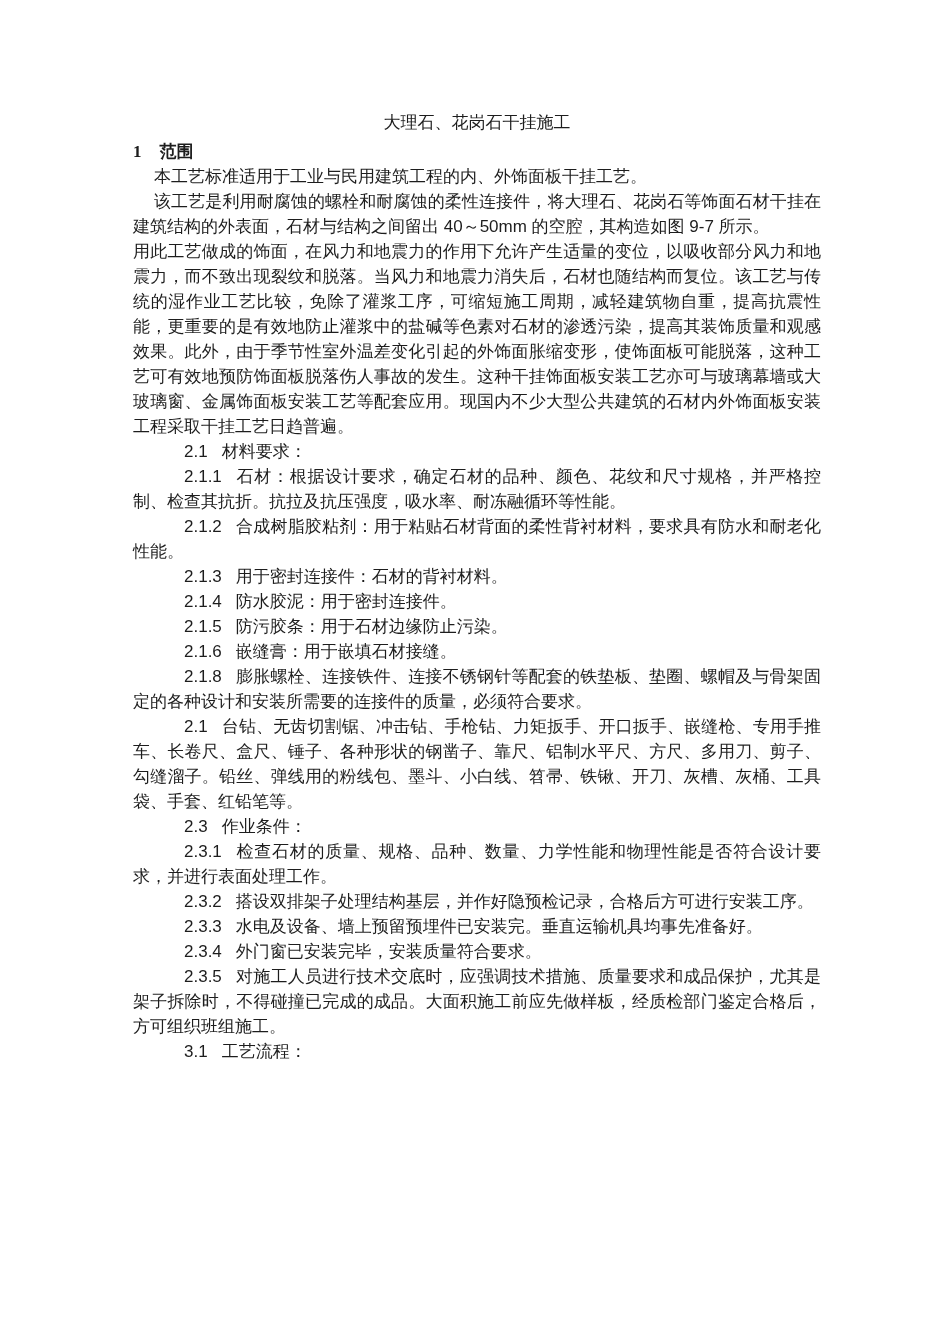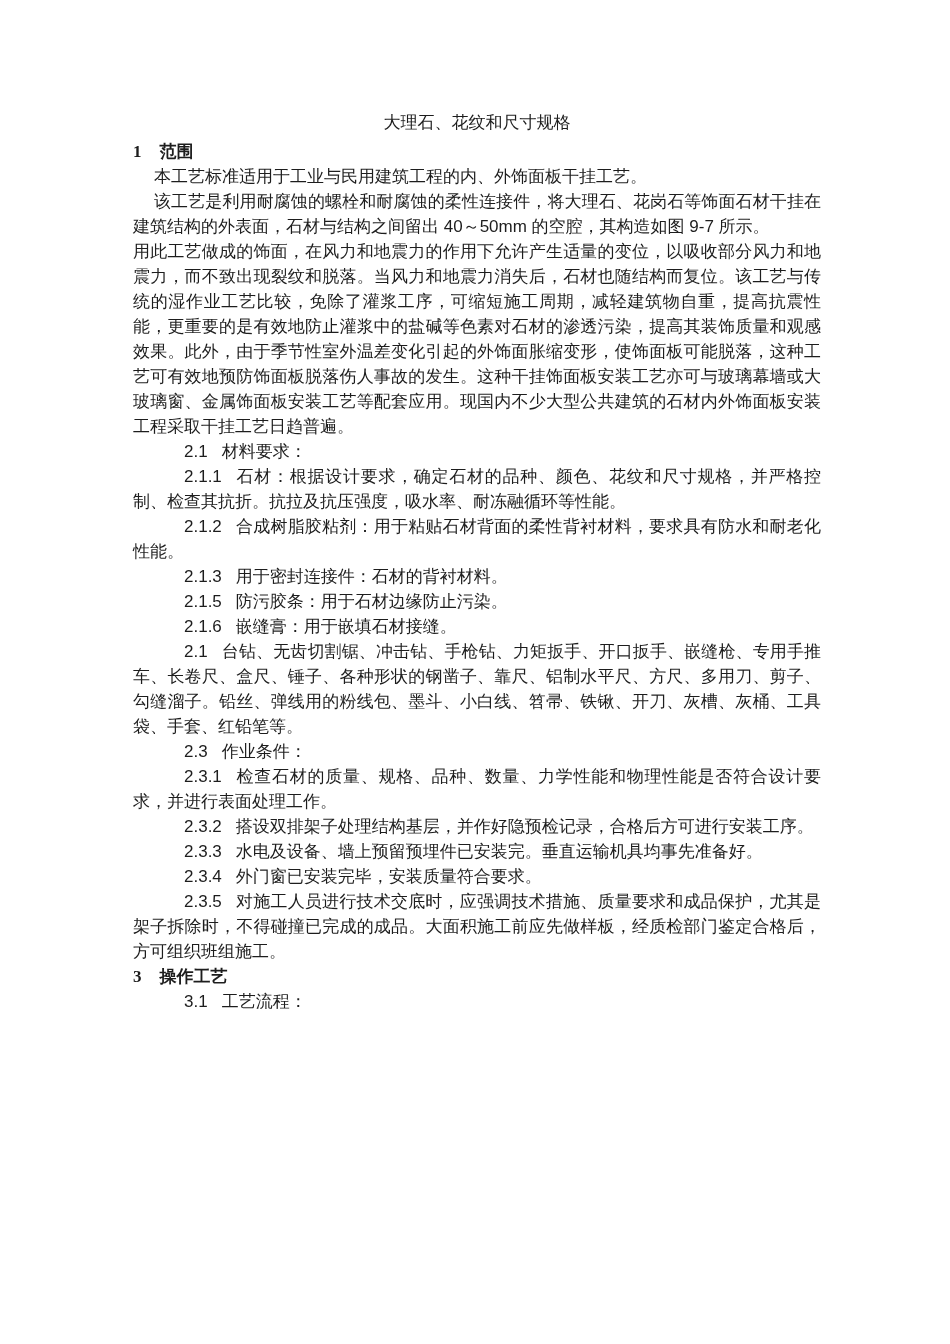--- a/index.html
+++ b/index.html
@@ -52,34 +52,35 @@
   .item .num {
     margin-right: 14px;
     margin-left: 16px;
   }
 </style>
 </head>
 <body>
 
 <div class="page">
   <div class="doc" id="doc">
-    <p class="title">大理石、花纹和尺寸规格</p>
+    <p class="title">大理石、花岗石干挂施工</p>
   <p class="heading"><span class="num">1</span><span>范围</span></p>
       <p class="para indented">本工艺标准适用于工业与民用建筑工程的内、外饰面板干挂工艺。</p>
       <p class="para indented">该工艺是利用耐腐蚀的螺栓和耐腐蚀的柔性连接件，将大理石、花岗石等饰面石材干挂在建筑结构的外表面，石材与结构之间留出 40～50mm 的空腔，其构造如图 9-7 所示。</p>
       <p class="para">用此工艺做成的饰面，在风力和地震力的作用下允许产生适量的变位，以吸收部分风力和地震力，而不致出现裂纹和脱落。当风力和地震力消失后，石材也随结构而复位。该工艺与传统的湿作业工艺比较，免除了灌浆工序，可缩短施工周期，减轻建筑物自重，提高抗震性能，更重要的是有效地防止灌浆中的盐碱等色素对石材的渗透污染，提高其装饰质量和观感效果。此外，由于季节性室外温差变化引起的外饰面胀缩变形，使饰面板可能脱落，这种工艺可有效地预防饰面板脱落伤人事故的发生。这种干挂饰面板安装工艺亦可与玻璃幕墙或大玻璃窗、金属饰面板安装工艺等配套应用。现国内不少大型公共建筑的石材内外饰面板安装工程采取干挂工艺日趋普遍。</p>
       <p class="item"><span class="num">2.1</span><span>材料要求：</span></p>
       <p class="item"><span class="num">2.1.1</span><span>石材：根据设计要求，确定石材的品种、颜色、花纹和尺寸规格，并严格控制、检查其抗折。抗拉及抗压强度，吸水率、耐冻融循环等性能。</span></p>
       <p class="item"><span class="num">2.1.2</span><span>合成树脂胶粘剂：用于粘贴石材背面的柔性背衬材料，要求具有防水和耐老化性能。</span></p>
       <p class="item"><span class="num">2.1.3</span><span>用于密封连接件：石材的背衬材料。</span></p>
+      <p class="item"><span class="num">2.1.4</span><span>防水胶泥：用于密封连接件。</span></p>
       <p class="item"><span class="num">2.1.5</span><span>防污胶条：用于石材边缘防止污染。</span></p>
       <p class="item"><span class="num">2.1.6</span><span>嵌缝膏：用于嵌填石材接缝。</span></p>
+      <p class="item"><span class="num">2.1.8</span><span>膨胀螺栓、连接铁件、连接不锈钢针等配套的铁垫板、垫圈、螺帽及与骨架固定的各种设计和安装所需要的连接件的质量，必须符合要求。</span></p>
       <p class="item"><span class="num">2.1</span><span>台钻、无齿切割锯、冲击钻、手枪钻、力矩扳手、开口扳手、嵌缝枪、专用手推车、长卷尺、盒尺、锤子、各种形状的钢凿子、靠尺、铝制水平尺、方尺、多用刀、剪子、勾缝溜子。铅丝、弹线用的粉线包、墨斗、小白线、笤帚、铁锹、开刀、灰槽、灰桶、工具袋、手套、红铅笔等。</span></p>
       <p class="item"><span class="num">2.3</span><span>作业条件：</span></p>
       <p class="item"><span class="num">2.3.1</span><span>检查石材的质量、规格、品种、数量、力学性能和物理性能是否符合设计要求，并进行表面处理工作。</span></p>
       <p class="item"><span class="num">2.3.2</span><span>搭设双排架子处理结构基层，并作好隐预检记录，合格后方可进行安装工序。</span></p>
       <p class="item"><span class="num">2.3.3</span><span>水电及设备、墙上预留预埋件已安装完。垂直运输机具均事先准备好。</span></p>
       <p class="item"><span class="num">2.3.4</span><span>外门窗已安装完毕，安装质量符合要求。</span></p>
       <p class="item"><span class="num">2.3.5</span><span>对施工人员进行技术交底时，应强调技术措施、质量要求和成品保护，尤其是架子拆除时，不得碰撞已完成的成品。大面积施工前应先做样板，经质检部门鉴定合格后，方可组织班组施工。</span></p>
-      <p class="heading"><span class="num">3</span><span>操作工艺</span></p>
       <p class="item"><span class="num">3.1</span><span>工艺流程：</span></p>
     </div>
 </div>
 
 </body></html>

